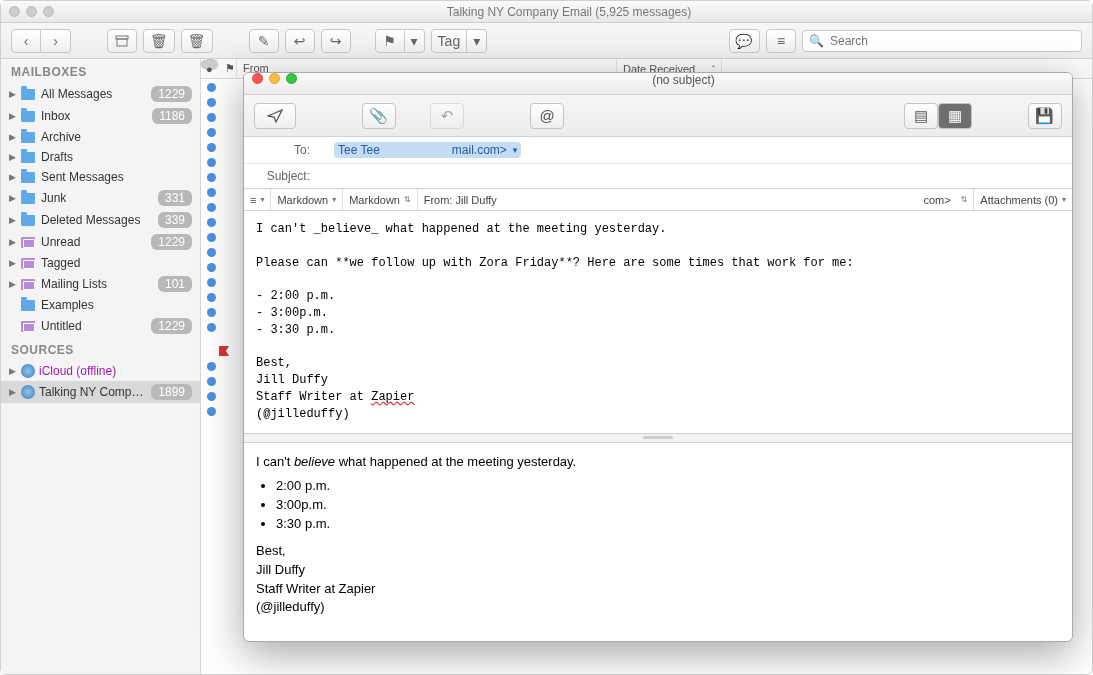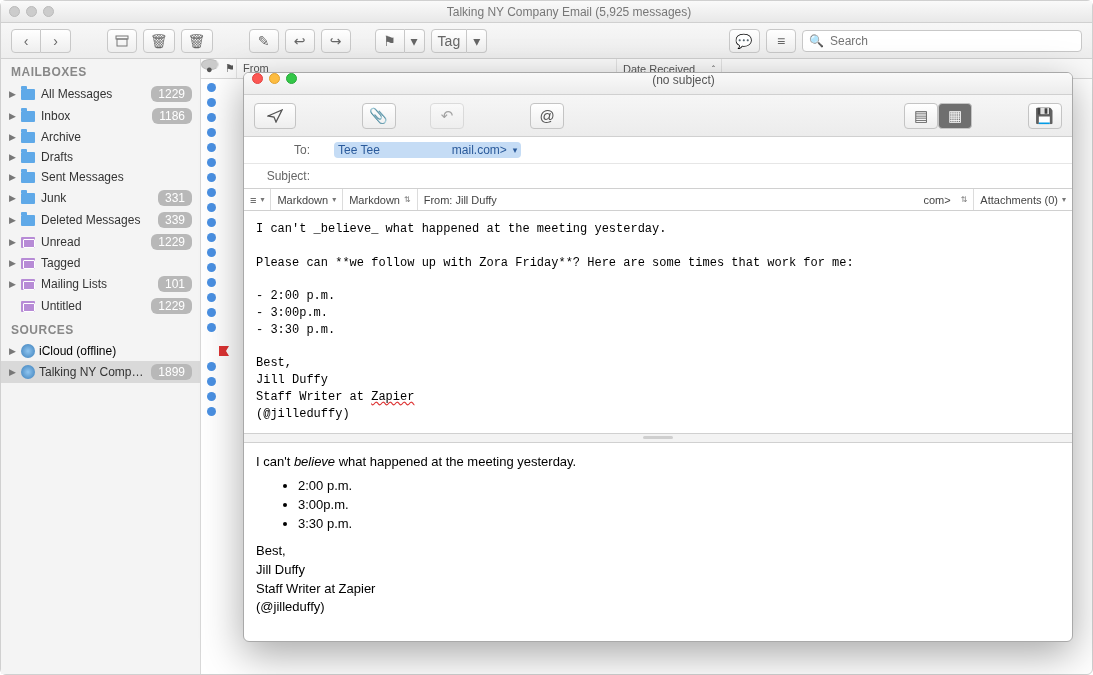--- a/index.html
+++ b/index.html
@@ -33,21 +33,21 @@
 .sb-item { display:flex; align-items:center; padding: 3px 8px; gap:4px; color:#333; cursor:default; }
 .sb-item.selected { background: #d9d9d9; }
 .tri { width: 8px; font-size: 9px; color:#777; }
 .folder { width:14px; height:11px; background:#5fa9e8; border-radius:1px; position:relative; margin-right:2px; }
 .folder::before { content:""; position:absolute; top:-3px; left:0; width:6px; height:3px; background:#5fa9e8; border-radius:1px 1px 0 0; }
 .sfolder { width:14px; height:11px; background:#b78bd6; border-radius:1px; margin-right:2px; display:inline-block; position:relative; }
 .sfolder::before { content:""; position:absolute; top:2px; left:2px; width:10px; height:7px; border:1px solid #fff; border-radius:1px; }
 .globe { width:14px; height:14px; border-radius:50%; background: radial-gradient(#8fc5f0,#3a7db8); }
 .sb-label { flex:1; white-space:nowrap; overflow:hidden; text-overflow:ellipsis; }
 .badge { background:#b8b8b8; color:#fff; border-radius:6px; font-size:12px; padding:1px 7px; min-width:24px; text-align:center; }
-.red { color:#000000; }
+.red { color:#a21caf; }
 
 
 .msglist { flex:1; display:flex; flex-direction:column; overflow:hidden; position:relative; }
 .cols { height: 20px; display:flex; border-bottom:1px solid #d8d8d8; font-size:11px; color:#555; background:#fafafa; }
 .col { padding:3px 6px; border-right:1px solid #e2e2e2; }
 .col.dot { width:18px; padding:3px 4px; }
 .col.flag { width:18px; }
 .col.from { width:380px; }
 .col.subject { flex:1; }
 .col.date { width:105px; display:flex; justify-content:space-between; align-items:center; }
@@ -73,21 +73,21 @@
 .chip { display:inline-flex; align-items:center; background:#c5dcf5; border-radius:4px; padding:1px 4px; color:#2a5a9b; gap:6px; }
 .c-optbar { height:22px; border-bottom:1px solid #d0d0d0; display:flex; align-items:center; font-size:11px; color:#444; }
 .opt { padding:0 6px; border-right:1px solid #dcdcdc; height:100%; display:flex; align-items:center; gap:4px; }
 .opt .dd { font-size:8px; color:#777; }
 .c-editor { flex:1; display:flex; flex-direction:column; overflow:hidden; }
 .mono { font-family: "Menlo","Courier New",monospace; font-size:12px; line-height:1.4; padding:10px 12px; white-space:pre-wrap; overflow:auto; min-height:160px; }
 .squig { text-decoration: underline wavy #d33; text-decoration-skip-ink: none; }
 .divider { height:10px; border-top:1px solid #d0d0d0; border-bottom:1px solid #d0d0d0; background:#f3f3f3; display:flex; align-items:center; justify-content:center; }
 .divider .handle { width:30px; height:3px; border-radius:2px; background:#cfcfcf; }
 .rich { font-family:-apple-system,"Helvetica Neue",Arial,sans-serif; font-size:13px; line-height:1.45; padding:10px 12px; overflow:auto; flex:1; }
-.rich ul { margin:6px 0 6px 42px; }
+.rich ul { margin:6px 0 6px 20px; }
 </style>
 </head>
 <body>
 
 <div class="main-window">
 
   <div class="titlebar">
     <div class="traffic">
       <div class="dot"></div>
       <div class="dot"></div>
@@ -185,20 +185,25 @@
       <div class="sb-item">
           <span class="tri">▶</span>
           <span class="sfolder"></span>
           <span class="sb-label">Tagged</span>
         </div>
       <div class="sb-item">
           <span class="tri">▶</span>
           <span class="sfolder"></span>
           <span class="sb-label">Mailing Lists</span>
           <span class="badge">101</span>
+        </div>
+      <div class="sb-item">
+          <span class="tri" style="visibility:hidden">▶</span>
+          <span class="folder"></span>
+          <span class="sb-label">Examples</span>
         </div>
       <div class="sb-item">
           <span class="tri" style="visibility:hidden">▶</span>
           <span class="sfolder"></span>
           <span class="sb-label">Untitled</span>
           <span class="badge">1229</span>
         </div>
 
       <div class="sb-heading">SOURCES</div>
       <div class="sb-item">

